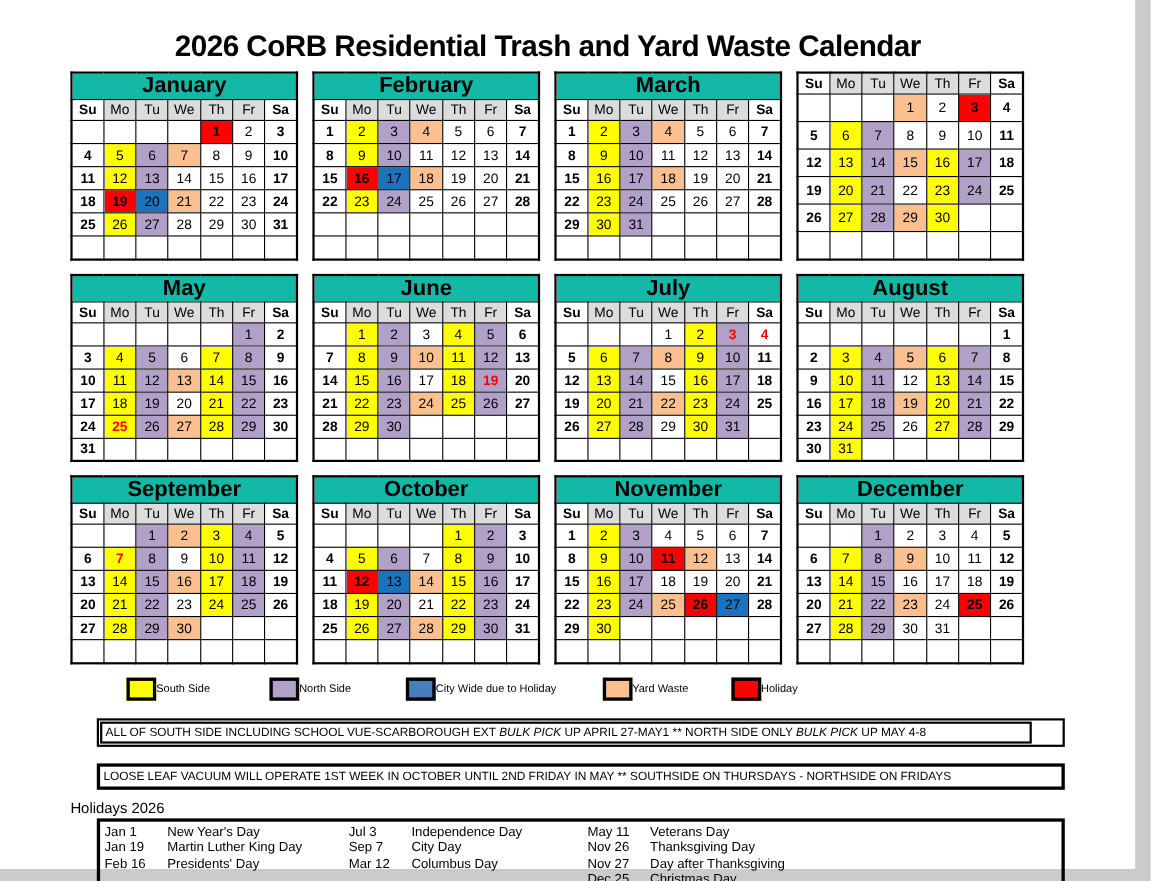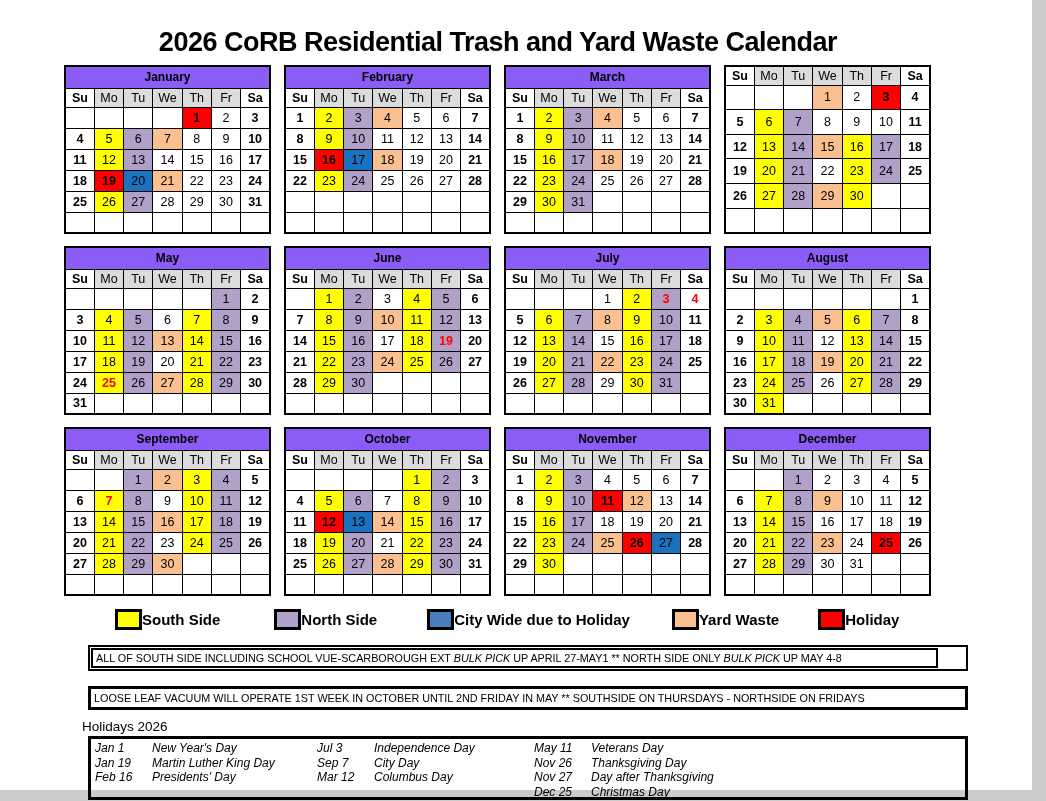--- a/index.html
+++ b/index.html
@@ -41,42 +41,42 @@
     table-layout: fixed;
     border: 2px solid #000;
   }
   table.month th, table.month td {
     border: 1px solid #000;
     text-align: center;
     height: 21px;
     padding: 0;
     overflow: hidden;
   }
-  .mname { font-size: 12px; font-weight: bold; height: 22px !important; background: #8b5cf6; }
+  .mname { font-size: 20px; font-weight: bold; height: 22px !important; background: #14b8a6; }
   .dh { font-size: 12.5px; height: 19px !important; }
   .dh.wd { background: #dcdcdc; font-weight: normal; }
   .dh.we { background: #ffffff; font-weight: bold; }
   td.day { font-size: 12.5px; font-weight: normal; background: #fff; color: #000; }
   td.day.we { font-weight: bold; }
   td.day.hol { font-weight: bold; }
   td.day.red-text { color: #FF0000; font-weight: bold; }
   .legend-row {
     margin-top: 10px;
     margin-left: 115px;
     display: flex;
     align-items: center;
     height: 26px;
   }
   .legend-item { display: flex; align-items: center; }
   .legend-swatch {
     width: 27px; height: 21px;
     border: 3px solid #000;
     flex: none;
   }
-  .legend-label { font-size: 15px; color: #000; white-space: nowrap; font-weight: bold; }
+  .legend-label { font-size: 10px; color: #000; white-space: nowrap; }
   .banner1 {
     margin-left: 88px; margin-top: 13px;
     width: 880px;
     border: 2px solid #000;
     display: flex;
     padding: 1px;
   }
   .banner1-inner {
     border: 2px solid #000;
     width: calc(100% - 27px);
@@ -89,36 +89,36 @@
     margin-left: 88px; margin-top: 15px;
     width: 880px;
     border: 3px solid #000;
     font-size: 10.8px;
     padding: 3px 3px;
     white-space: nowrap;
     overflow: hidden;
   }
   .banner-seg-italic { font-style: italic; }
   .holidays-label {
-    margin-left: 82px; margin-top: 9px;
+    margin-left: 64px; margin-top: 9px;
     font-size: 13.5px;
   }
   .holidays-box {
     margin-left: 88px; margin-top: 2px;
     width: 880px; height: 64px;
     border: 3px solid #000;
     display: flex;
     padding: 2px 0 0 4px;
   }
   .holiday-col { font-size: 12px; line-height: 14.6px; }
   .holiday-col.c1 { width: 222px; }
   .holiday-col.c2 { width: 214px; }
   .holiday-col.c3 { width: 217px; }
   .holiday-col.c4 { width: 220px; }
-  .holiday-row { display: flex; font-style: italic; }
+  .holiday-row { display: flex; }
   .holiday-date { width: 57px; flex: none; }
   .holiday-name { white-space: nowrap; }
 </style>
 </head>
 <body>
 
 <div class="page">
 
   <div class="page-title">2026 CoRB Residential Trash and Yard Waste Calendar</div>
 

